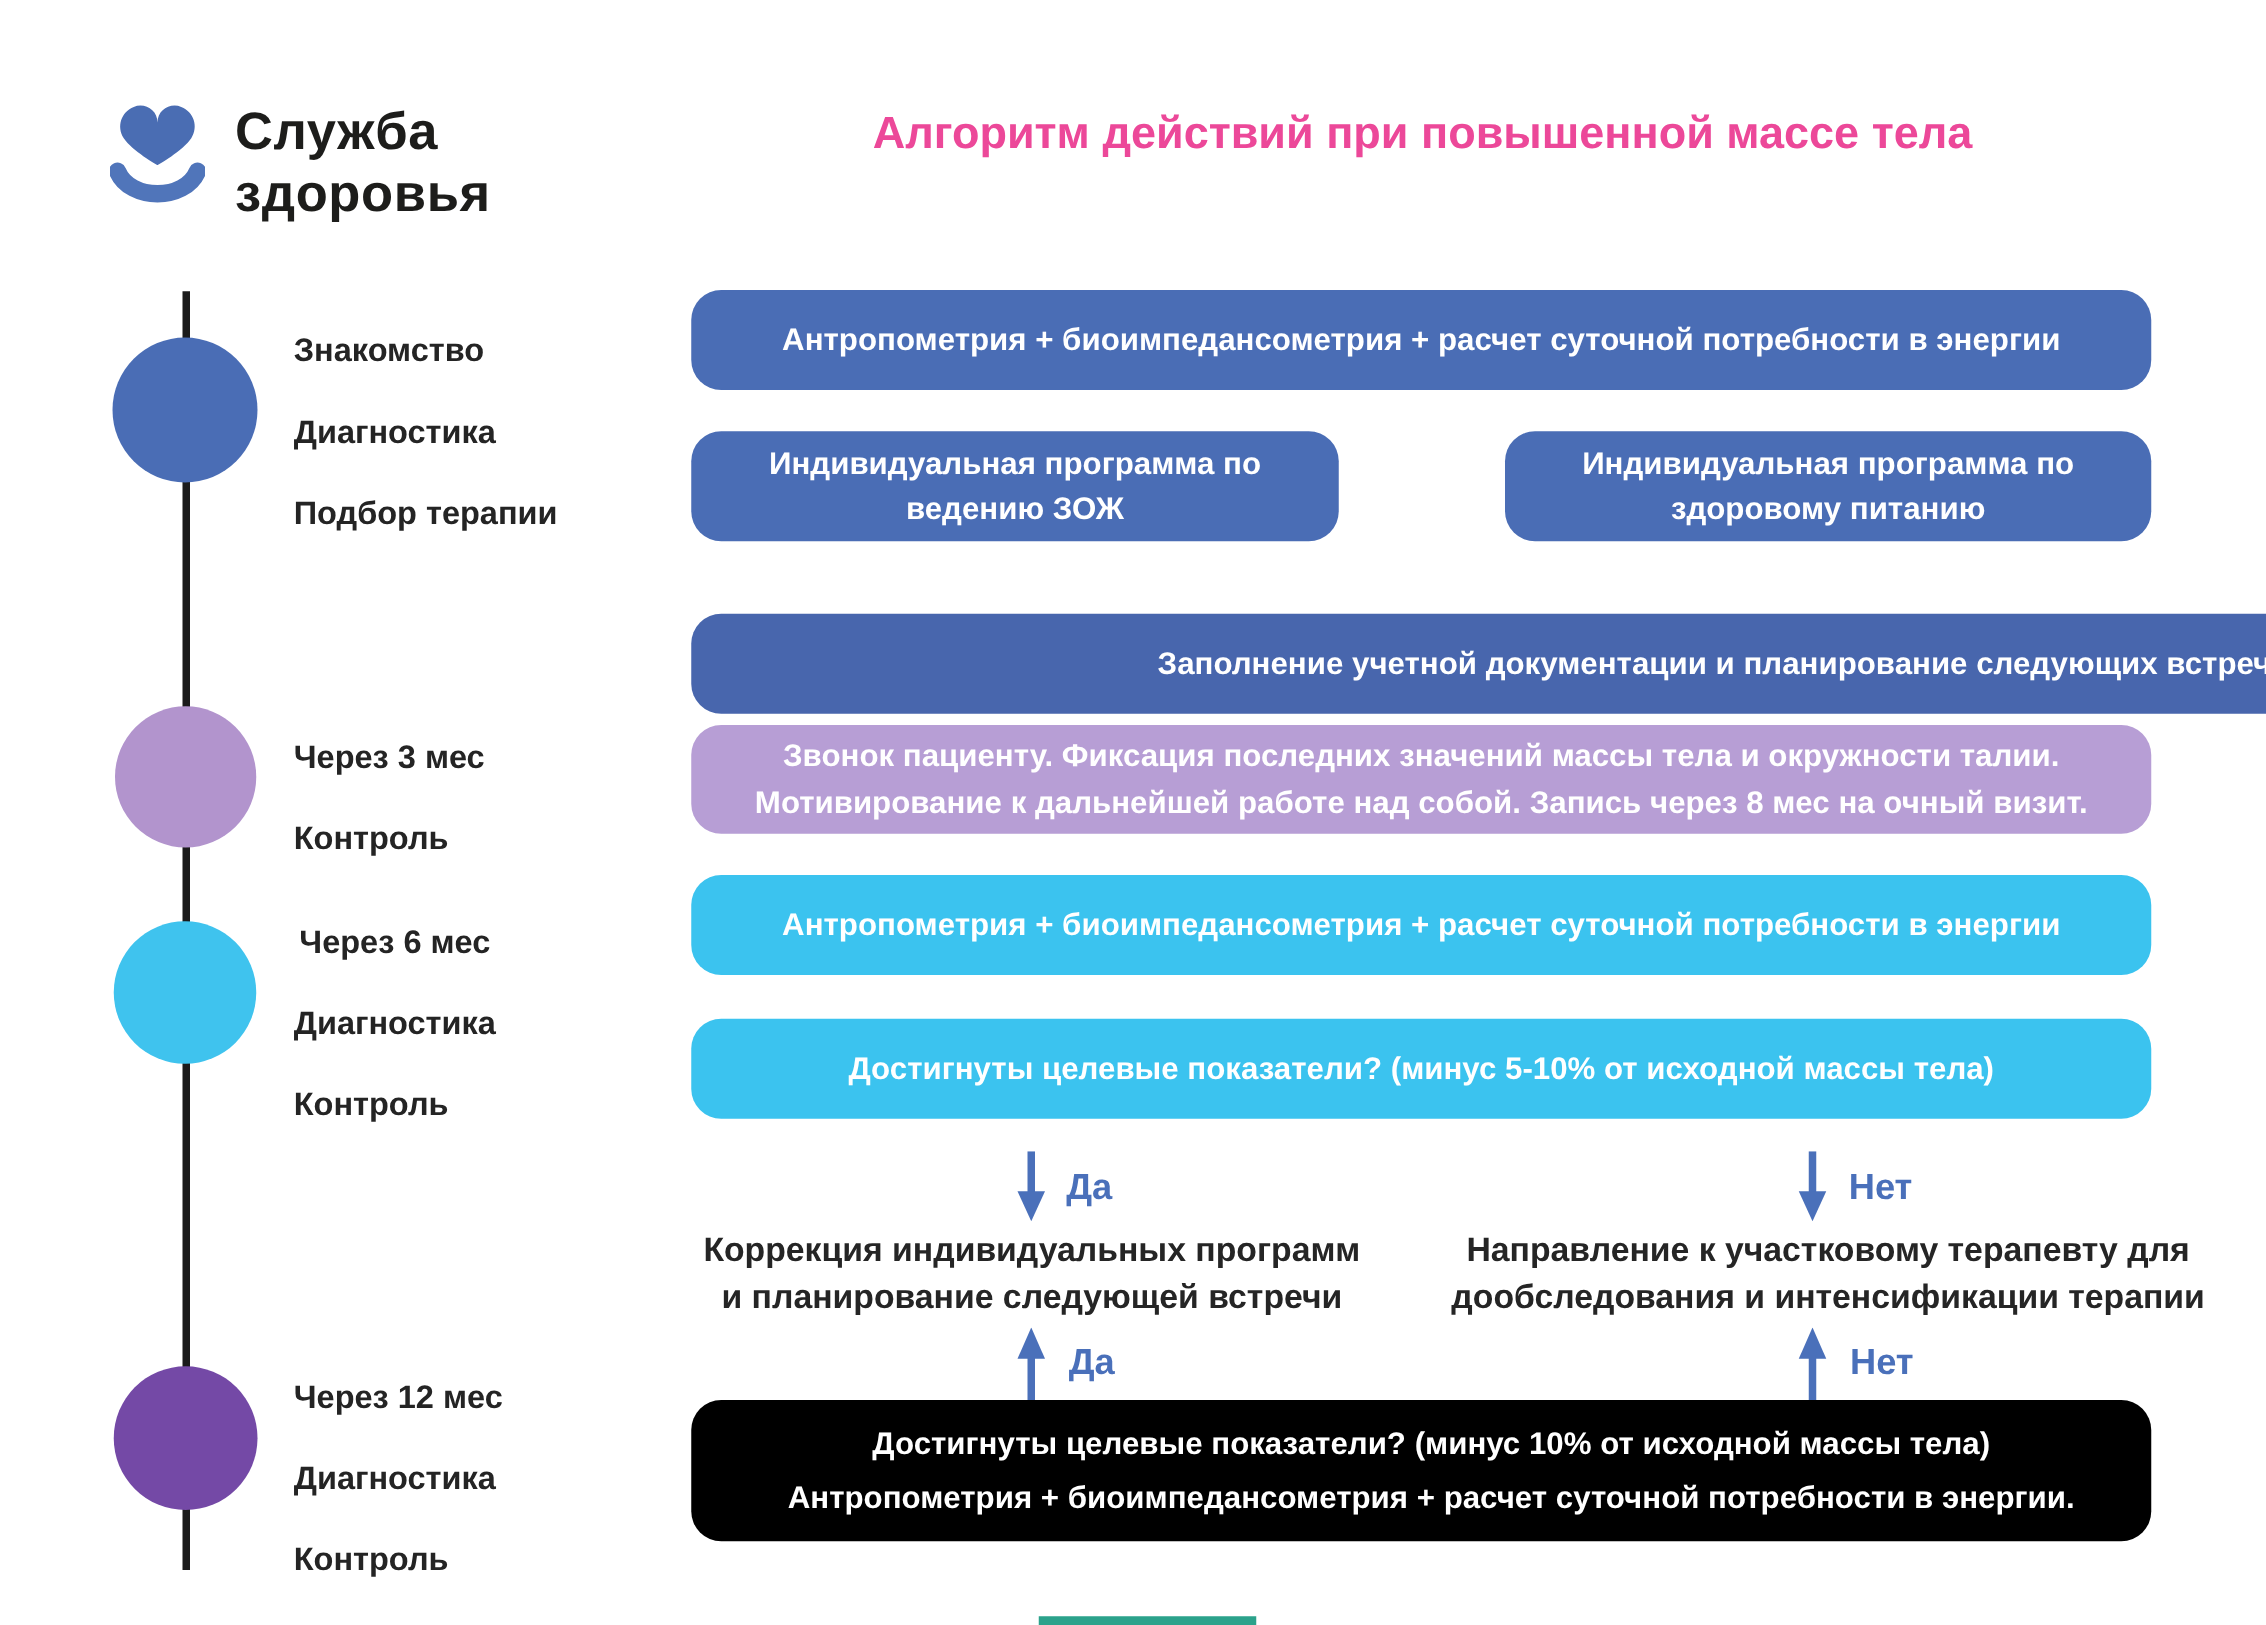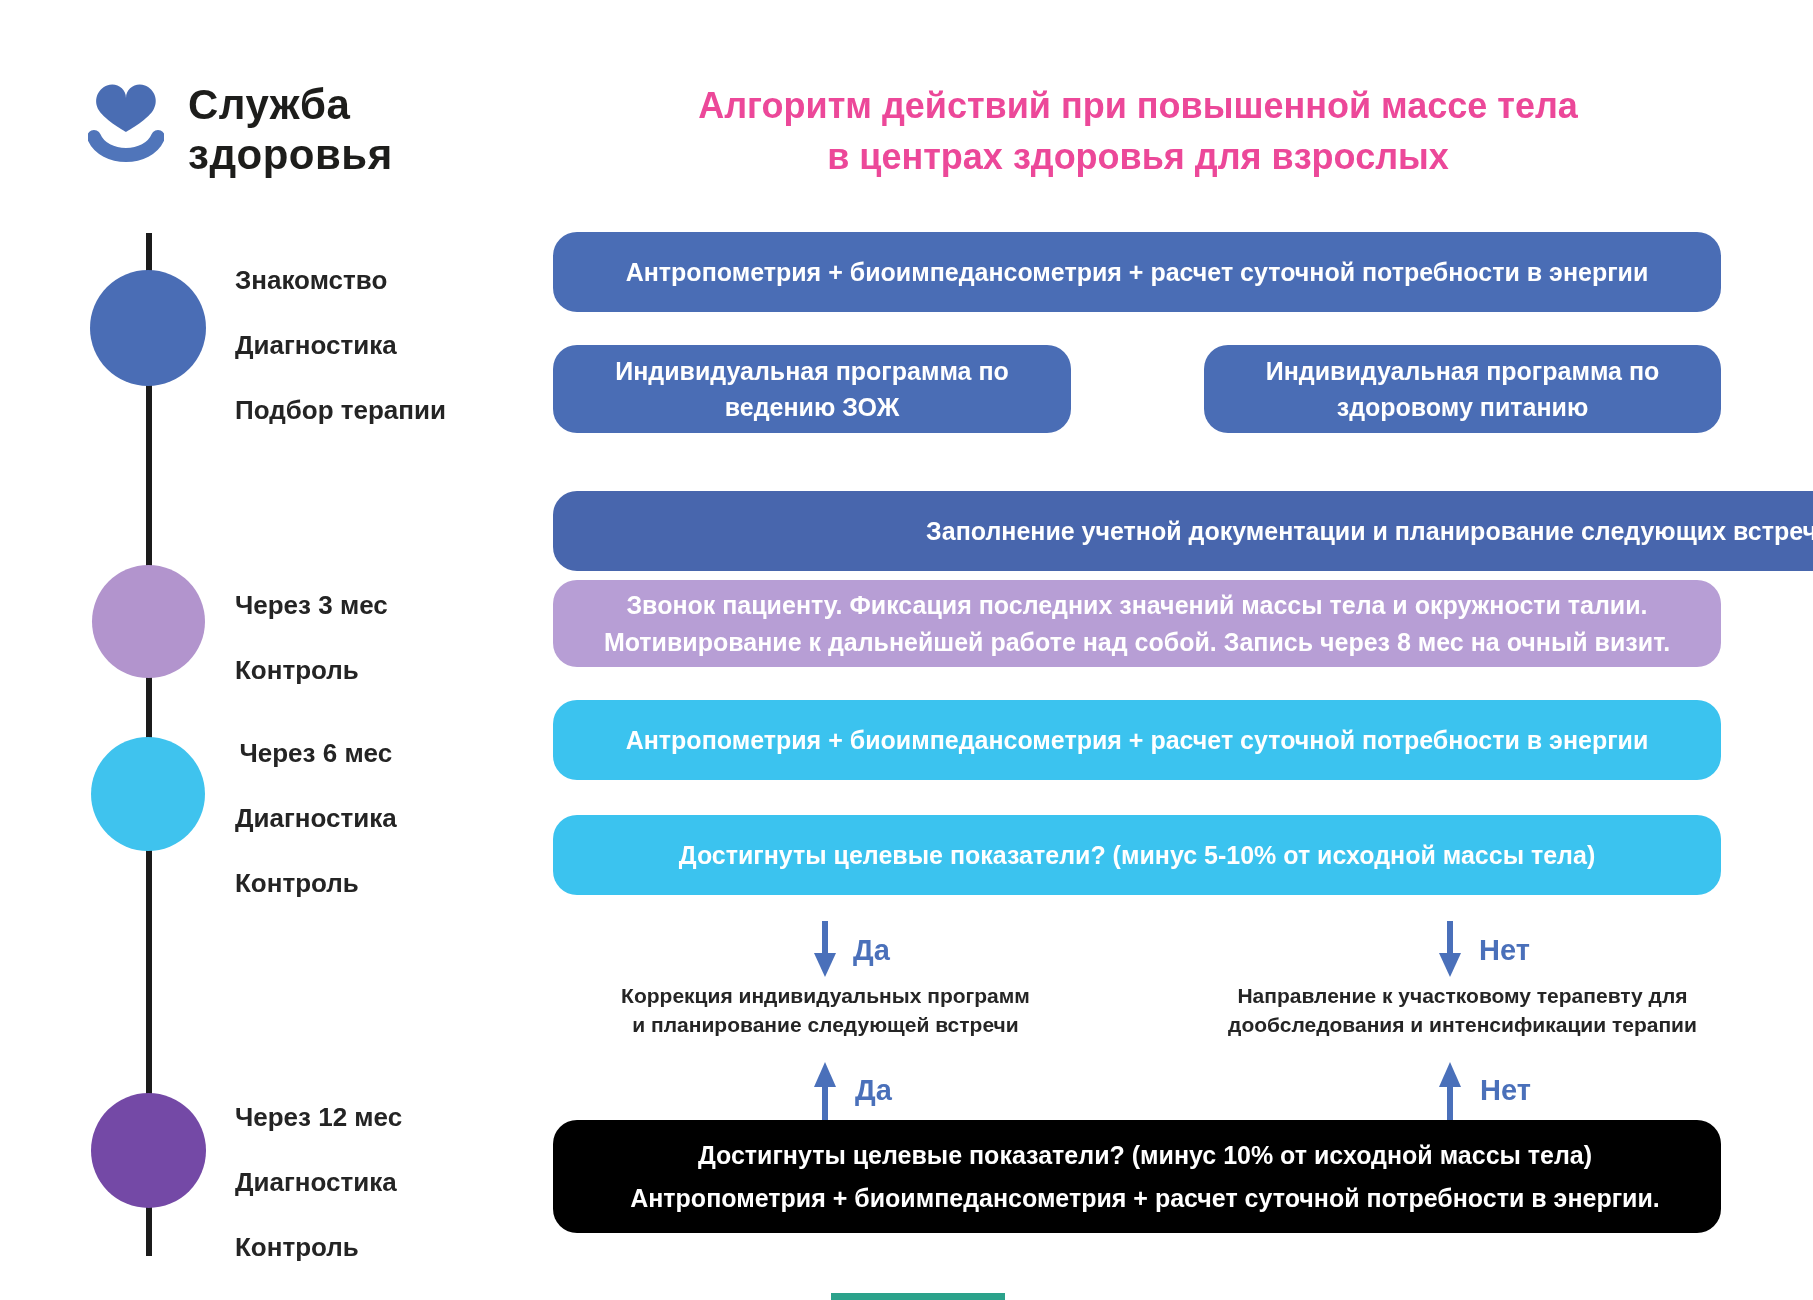--- a/index.html
+++ b/index.html
@@ -54,21 +54,21 @@
   .b6{left:553px;top:700px;width:1168px;height:80px;}
   .b7{left:553px;top:815px;width:1168px;height:80px;}
   .b8{left:553px;top:1120px;width:1168px;height:113px;line-height:1.7;}
 
   
   .yn-label{
     position:absolute;color:#4a70ba;font-size:29px;font-weight:700;line-height:1;
   }
   .outcome{
     position:absolute;top:982px;text-align:center;color:#252525;
-    font-size:21px;font-weight:600;line-height:1.36;
+    font-size:27px;font-weight:600;line-height:1.36;
   }
   .outcome-yes{left:553px;width:545px;}
   .outcome-no{left:1150px;width:625px;}
 
   .footer-bar{position:absolute;left:831px;top:1293px;width:174px;height:7px;background:#2ba28b;}
 </style>
 </head>
 <body>
 
 <div class="canvas">
@@ -77,21 +77,20 @@
     <path d="M38 16 C38 6 28 0 19 3.5 C9 7.5 5 19 11 28.5 C17.5 38.5 38 50 38 50 C38 50 58.5 38.5 65 28.5 C71 19 67 7.5 57 3.5 C48 0 38 6 38 16 Z" fill="#4a6db3"></path>
     <path d="M6 55 C16 79 60 79 70 55" fill="none" stroke="#5075ba" stroke-width="14" stroke-linecap="round"></path>
   </svg>
   <div class="logo-text">
     <div>Служба</div>
     <div>здоровья</div>
   </div>
 
   <div class="title">
     <div>Алгоритм действий при повышенной массе тела</div>
-    <div>в центрах здоровья для взрослых</div>
   </div>
 
   <div class="tl-line"></div>
 
   <div class="dot dot-1"></div>
   <div class="stage-labels sl-1">
     <div class="w6">Знакомство</div>
     <div class="w6">Диагностика</div>
     <div class="w6">Подбор терапии</div>
   </div>

